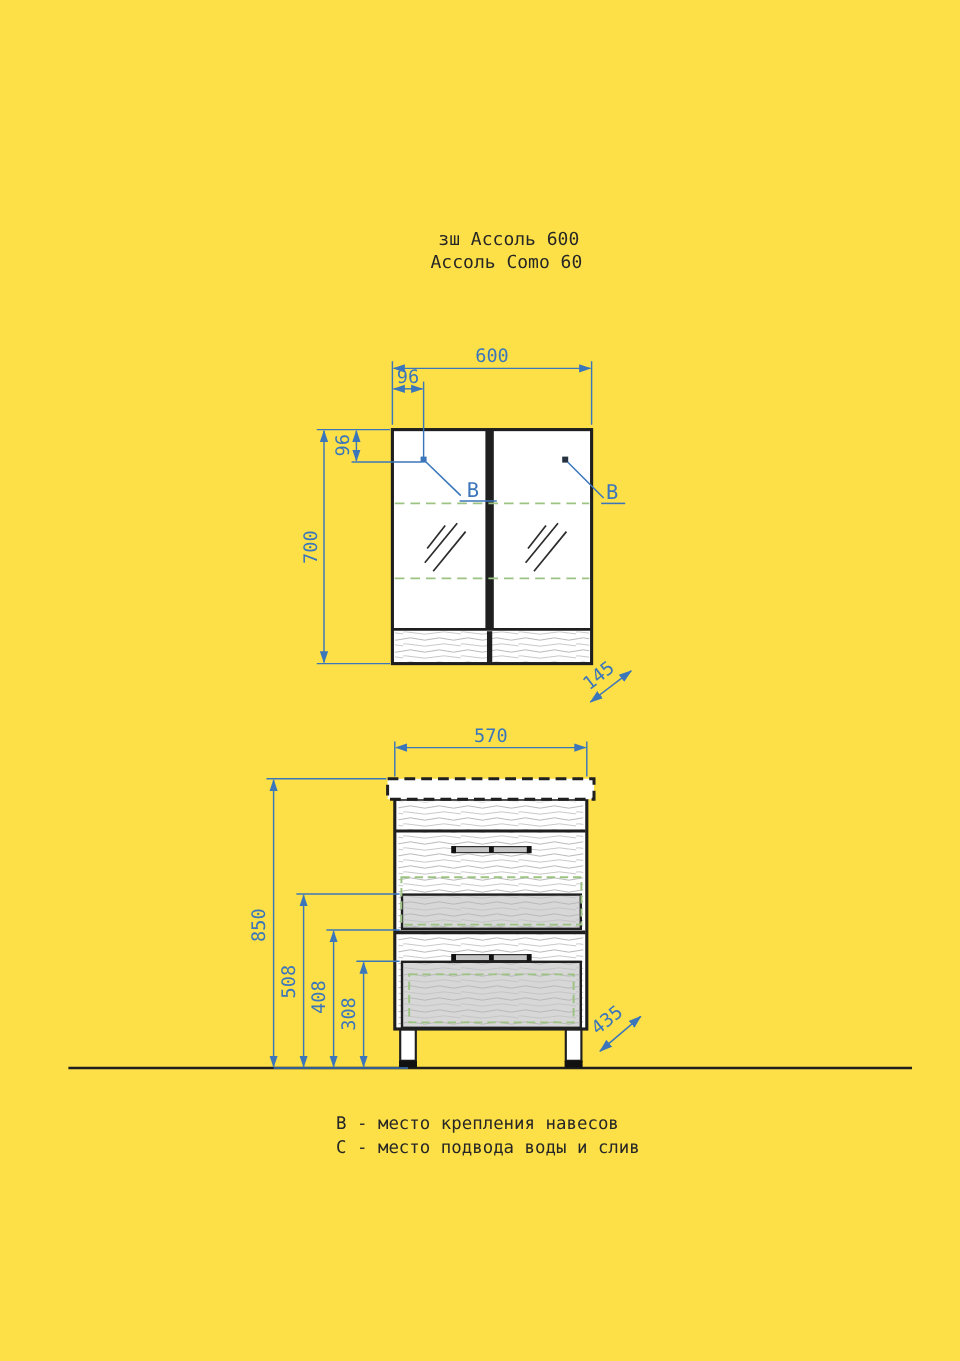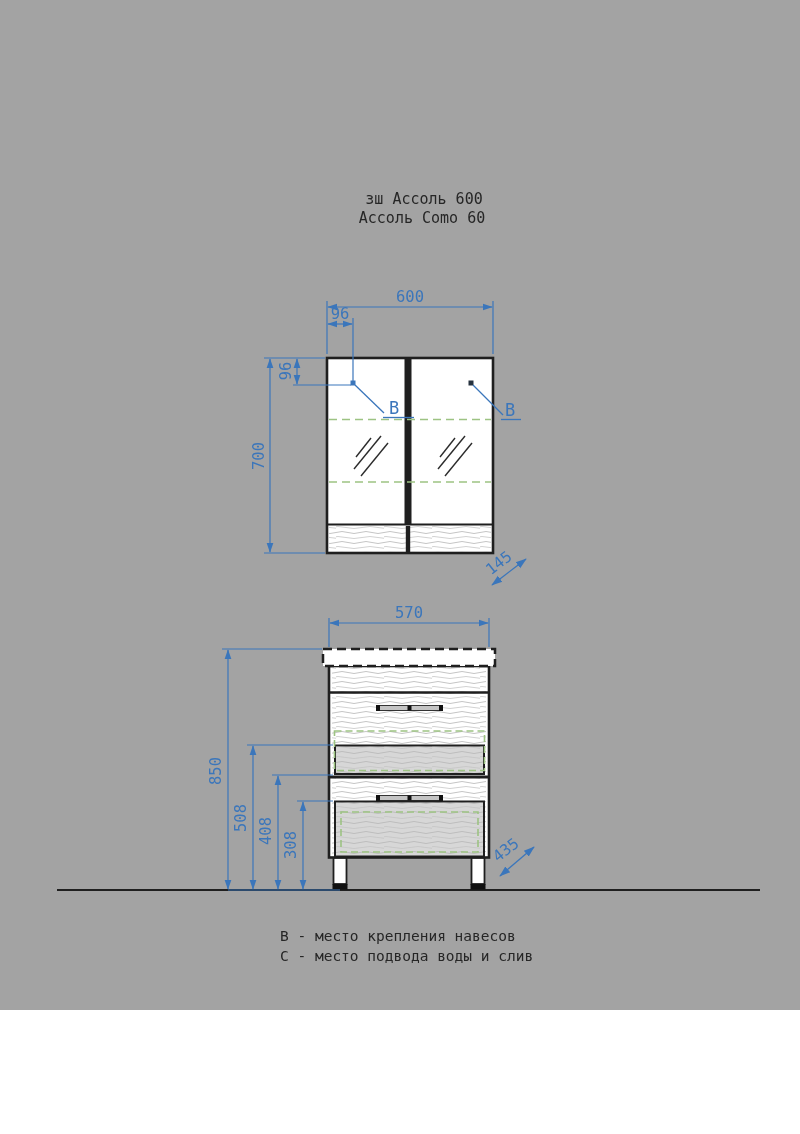--- a/index.html
+++ b/index.html
@@ -1,19 +1,19 @@
 <!DOCTYPE html>
 <html><head>
 <meta charset="utf-8">
 <style>
   html,body{margin:0;padding:0;background:#ffffff;}
   .canvas{
     position:relative;
-    width:800px;height:1010px;
-    background:#a3a3a3;
+    width:800px;height:1134px;
+    background:#fde047;
     font-family:"DejaVu Sans Mono", monospace;
     overflow:hidden;
     text-decoration:underline;
   }
   svg{position:absolute;left:0;top:0;}
   text{font-family:"DejaVu Sans Mono", monospace;}
   .t-title{font-size:15px;fill:#262626;letter-spacing:0px;}
   .t-dim{font-size:15.5px;fill:#3b76bb;}
   .t-mount{font-size:17px;fill:#3b76bb;}
   .t-legend{font-size:14.5px;fill:#262626;}

